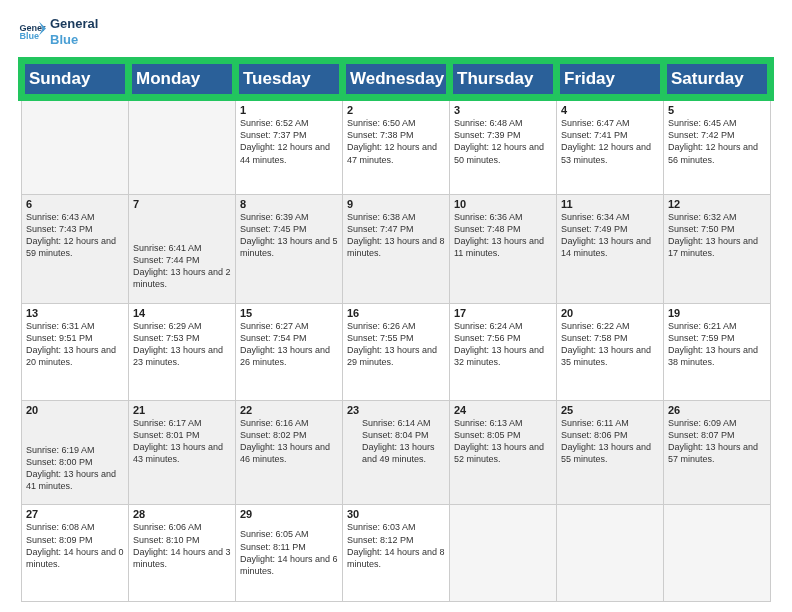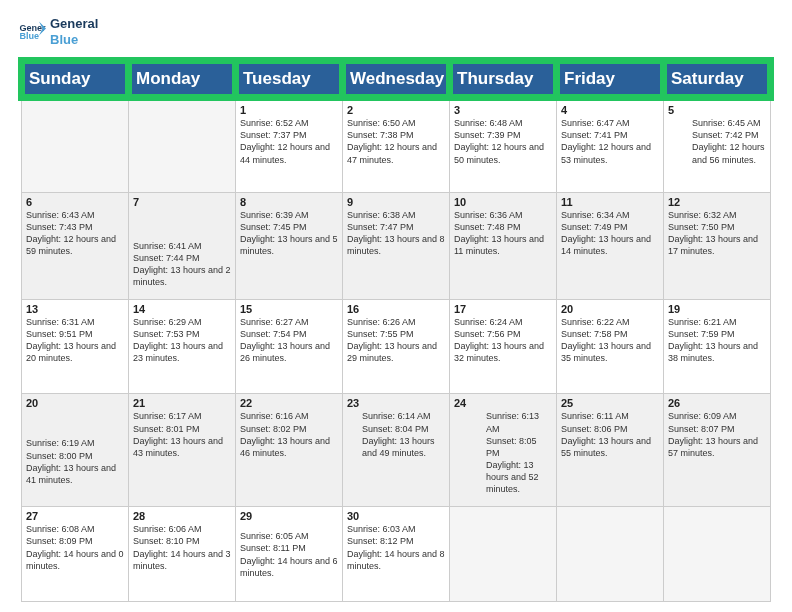--- a/index.html
+++ b/index.html
@@ -144,21 +144,21 @@
 Daylight: 12 hours and 50 minutes.</div>
           </td>
           <td>
             <span class="day-num">4</span>
             <div class="day-info" style="white-space: pre-wrap;">Sunrise: 6:47 AM
 Sunset: 7:41 PM
 Daylight: 12 hours and 53 minutes.</div>
           </td>
           <td>
             <span class="day-num">5</span>
-            <div class="day-info" style="white-space: pre-wrap; margin-left: 24px;">Sunrise: 6:45 AM
+            <div class="day-info" style="white-space: pre-wrap;">Sunrise: 6:45 AM
 Sunset: 7:42 PM
 Daylight: 12 hours and 56 minutes.</div>
           </td>
         </tr>
         <tr class="row-shaded">
           <td>
             <span class="day-num">6</span>
             <div class="day-info" style="white-space: pre-wrap;">Sunrise: 6:43 AM
 Sunset: 7:43 PM
 Daylight: 12 hours and 59 minutes.</div>
@@ -264,21 +264,21 @@
 Daylight: 13 hours and 46 minutes.</div>
           </td>
           <td>
             <span class="day-num">23</span>
             <div class="day-info" style="white-space: pre-wrap; margin-left: 15px;">Sunrise: 6:14 AM
 Sunset: 8:04 PM
 Daylight: 13 hours and 49 minutes.</div>
           </td>
           <td>
             <span class="day-num">24</span>
-            <div class="day-info" style="white-space: pre-wrap; margin-left: 32px;">Sunrise: 6:13 AM
+            <div class="day-info" style="white-space: pre-wrap;">Sunrise: 6:13 AM
 Sunset: 8:05 PM
 Daylight: 13 hours and 52 minutes.</div>
           </td>
           <td>
             <span class="day-num">25</span>
             <div class="day-info" style="white-space: pre-wrap;">Sunrise: 6:11 AM
 Sunset: 8:06 PM
 Daylight: 13 hours and 55 minutes.</div>
           </td>
           <td>

